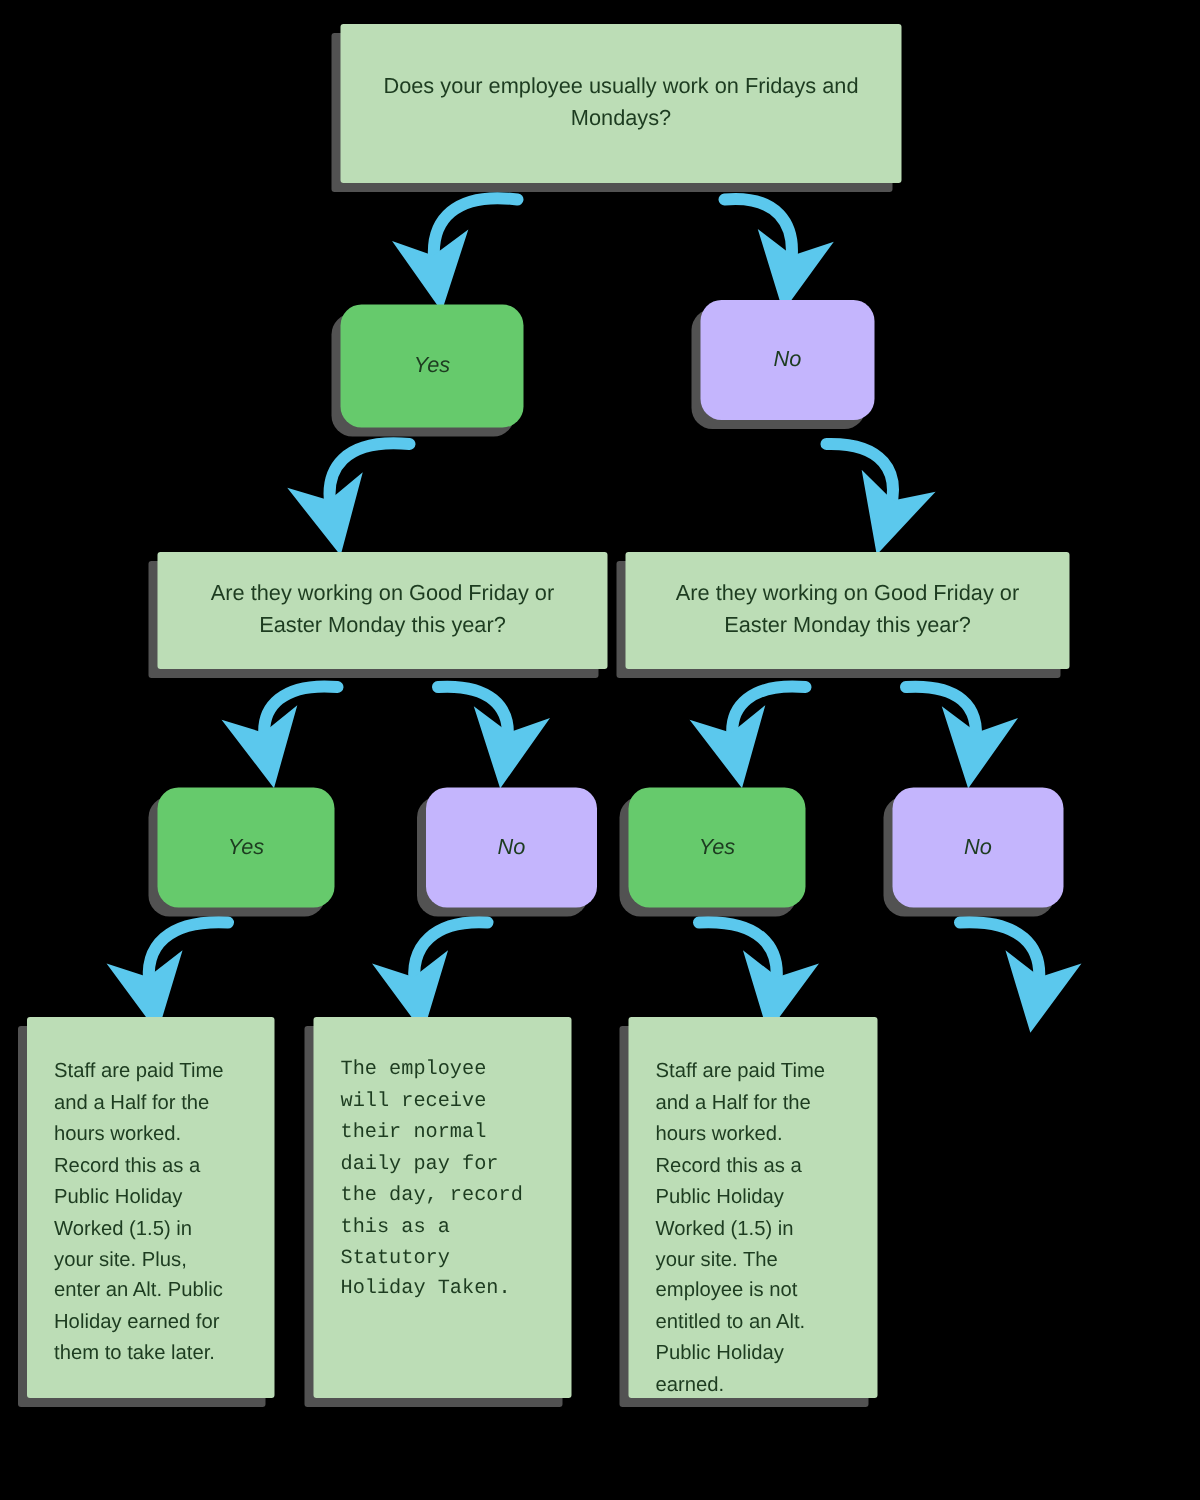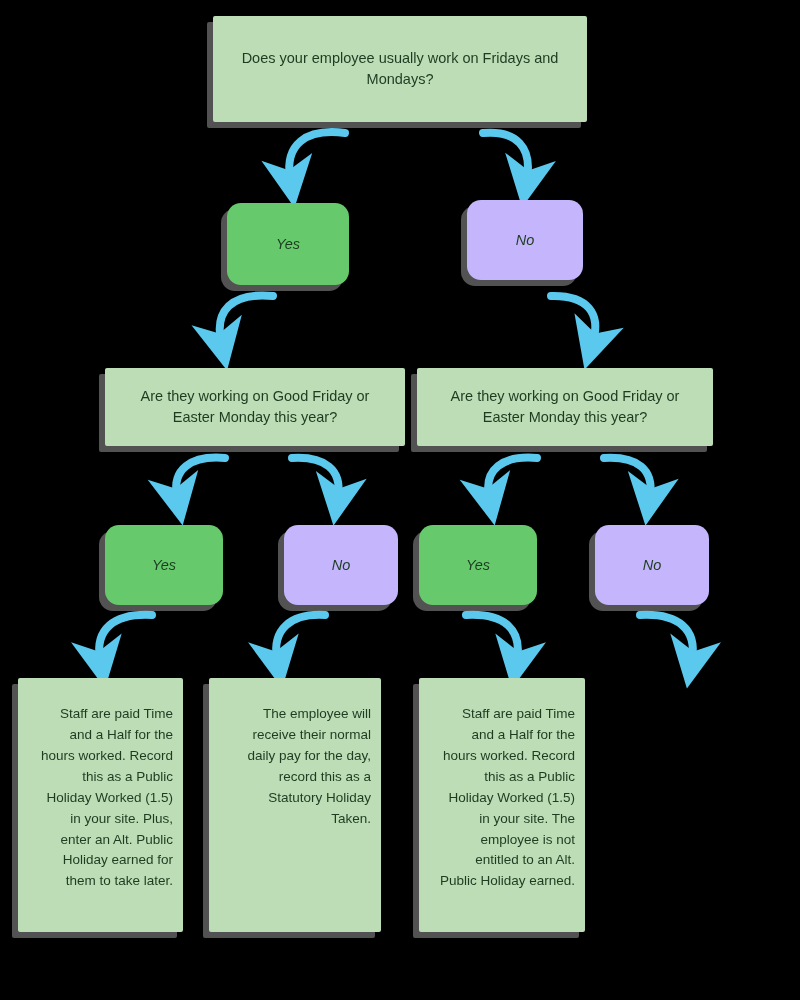--- a/index.html
+++ b/index.html
@@ -51,22 +51,22 @@
     background: #66ca6c;
   }
   .no {
     background: #c4b5fd;
   }
   .result {
     background: #bcddb6;
     font-size: 13.5px;
     align-items: flex-start;
     justify-content: flex-start;
-    text-align: right;
-    padding: 26px 10px 14px 18px;
+    text-align: left;
+    padding: 26px 30px 14px 18px;
     line-height: 1.55;
     border-radius: 2px;
   }
   .arrow-layer {
     position: absolute;
     left: 0; top: 0;
     width: 800px;
     height: 1000px;
     pointer-events: none;
   }
@@ -95,38 +95,38 @@
       <path d="M 537 458 C 502 455 484 470 489 496"></path>
       <path d="M 604 458 C 638 456 654 470 650 496"></path>
 
       <path d="M 152 615 C 113 613 95 630 100 659"></path>
       <path d="M 325 615 C 290 613 272 630 277 659"></path>
       <path d="M 466 615 C 505 613 522 630 517 659"></path>
       <path d="M 640 615 C 679 613 697 630 692 659"></path>
     </g>
   </svg>
 
-  <div class="node q-box shadowed" style="left:213px; top:16px; width:374px; height:106px;">Does your employee usually work on Fridays and Mondays?</div>
+  <div class="node q-box shadowed" style="left:227px; top:16px; width:374px; height:106px;">Does your employee usually work on Fridays and Mondays?</div>
 
   <div class="node yesno yes shadowed" style="left:227px; top:203px; width:122px; height:82px;">Yes</div>
 
   <div class="node yesno no shadowed" style="left:467px; top:200px; width:116px; height:80px;">No</div>
 
   <div class="node q-box shadowed" style="left:105px; top:368px; width:300px; height:78px;">Are they working on Good Friday or Easter Monday this year?</div>
 
   <div class="node q-box shadowed" style="left:417px; top:368px; width:296px; height:78px;">Are they working on Good Friday or Easter Monday this year?</div>
 
   <div class="node yesno yes shadowed" style="left:105px; top:525px; width:118px; height:80px;">Yes</div>
 
   <div class="node yesno no shadowed" style="left:284px; top:525px; width:114px; height:80px;">No</div>
 
   <div class="node yesno yes shadowed" style="left:419px; top:525px; width:118px; height:80px;">Yes</div>
 
   <div class="node yesno no shadowed" style="left:595px; top:525px; width:114px; height:80px;">No</div>
 
   <div class="node result shadowed" style="left:18px; top:678px; width:165px; height:254px;">Staff are paid Time and a Half for the hours worked. Record this as a Public Holiday Worked (1.5) in your site. Plus, enter an Alt. Public Holiday earned for them to take later.</div>
 
-  <div class="node result shadowed" style="left:209px; top:678px; width:172px; height:254px;">The employee will receive their normal daily pay for the day, record this as a Statutory Holiday Taken.</div>
+  <div class="node result shadowed" style="left:209px; top:678px; width:172px; height:254px;font-family:Liberation Mono, monospace;">The employee will receive their normal daily pay for the day, record this as a Statutory Holiday Taken.</div>
 
   <div class="node result shadowed" style="left:419px; top:678px; width:166px; height:254px;">Staff are paid Time and a Half for the hours worked. Record this as a Public Holiday Worked (1.5) in your site. The employee is not entitled to an Alt. Public Holiday earned.</div>
 
 
 </div>
 
 </body></html>

